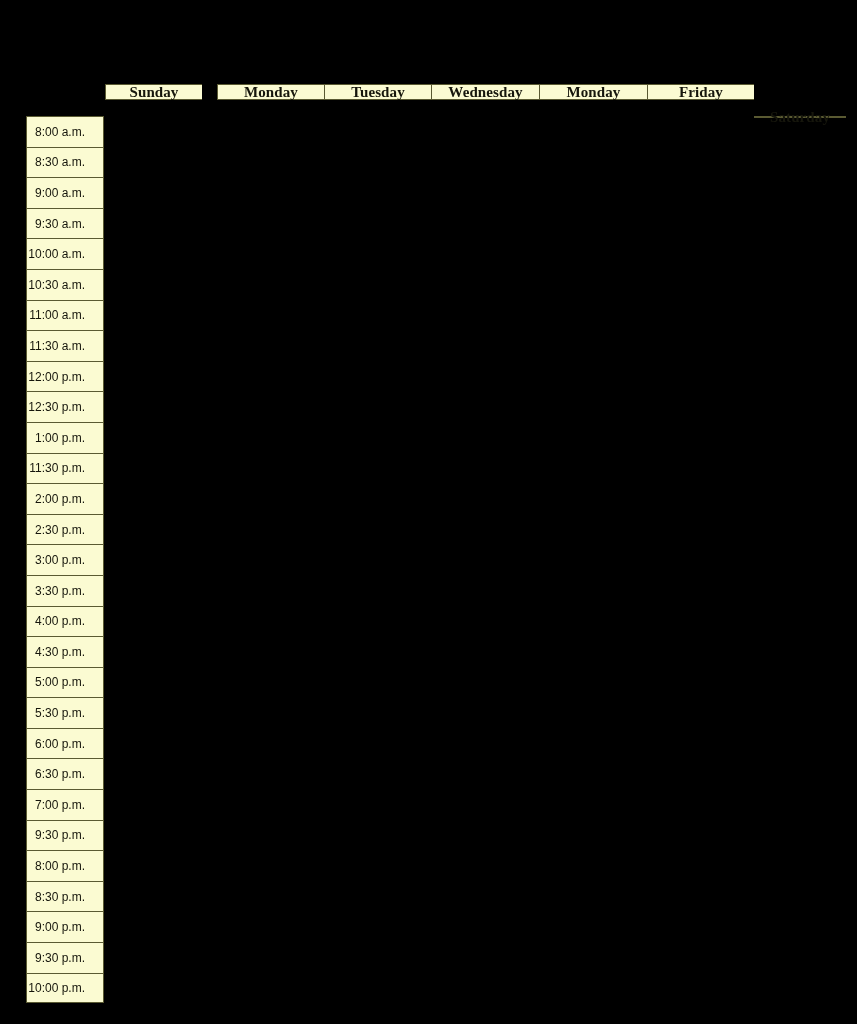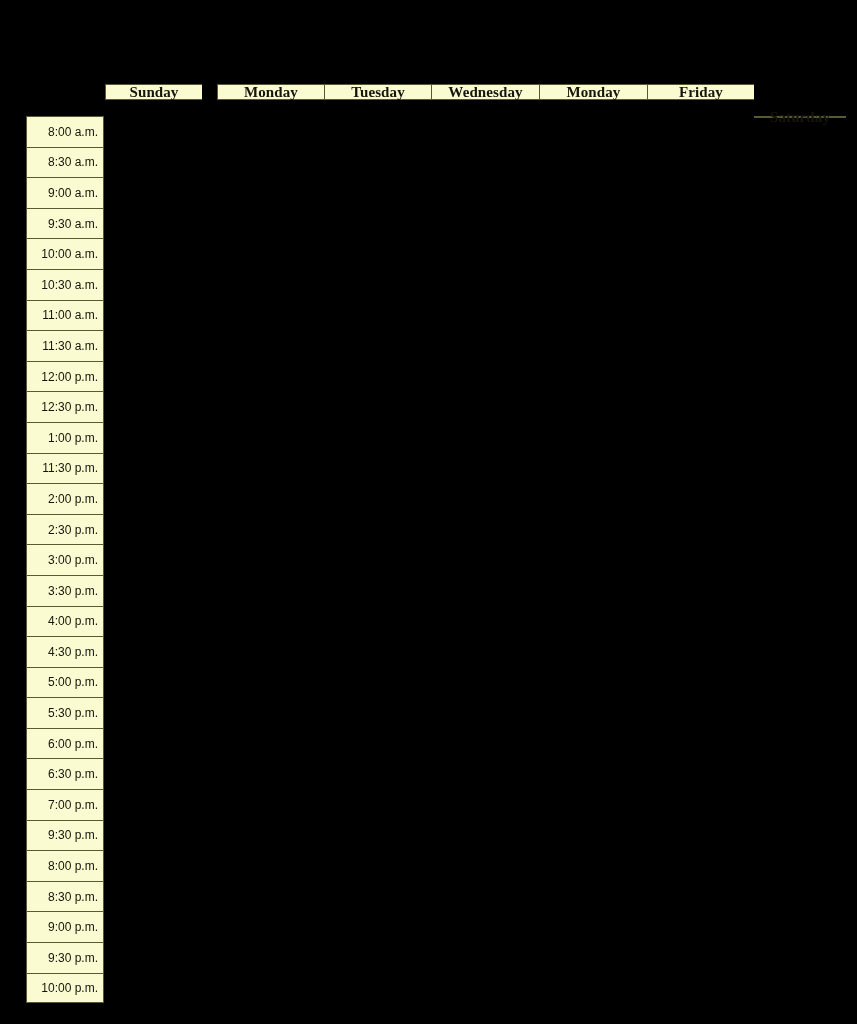--- a/index.html
+++ b/index.html
@@ -63,21 +63,21 @@
 
   .time-cell {
     background: #fbfbd2;
     border: 1px solid #5a5a32;
     border-bottom-width: 0;
     box-sizing: border-box;
     height: 30.6px;
     display: flex;
     align-items: center;
     justify-content: flex-end;
-    padding-right: 5px;
+    padding-right: 18px;
     font-family: "Liberation Sans", "DejaVu Sans", sans-serif;
     font-size: 12px;
     color: #15150b;
     white-space: nowrap;
   }
   .time-cell:last-child {
     border-bottom-width: 1px;
     text-align: right;
   }
 

